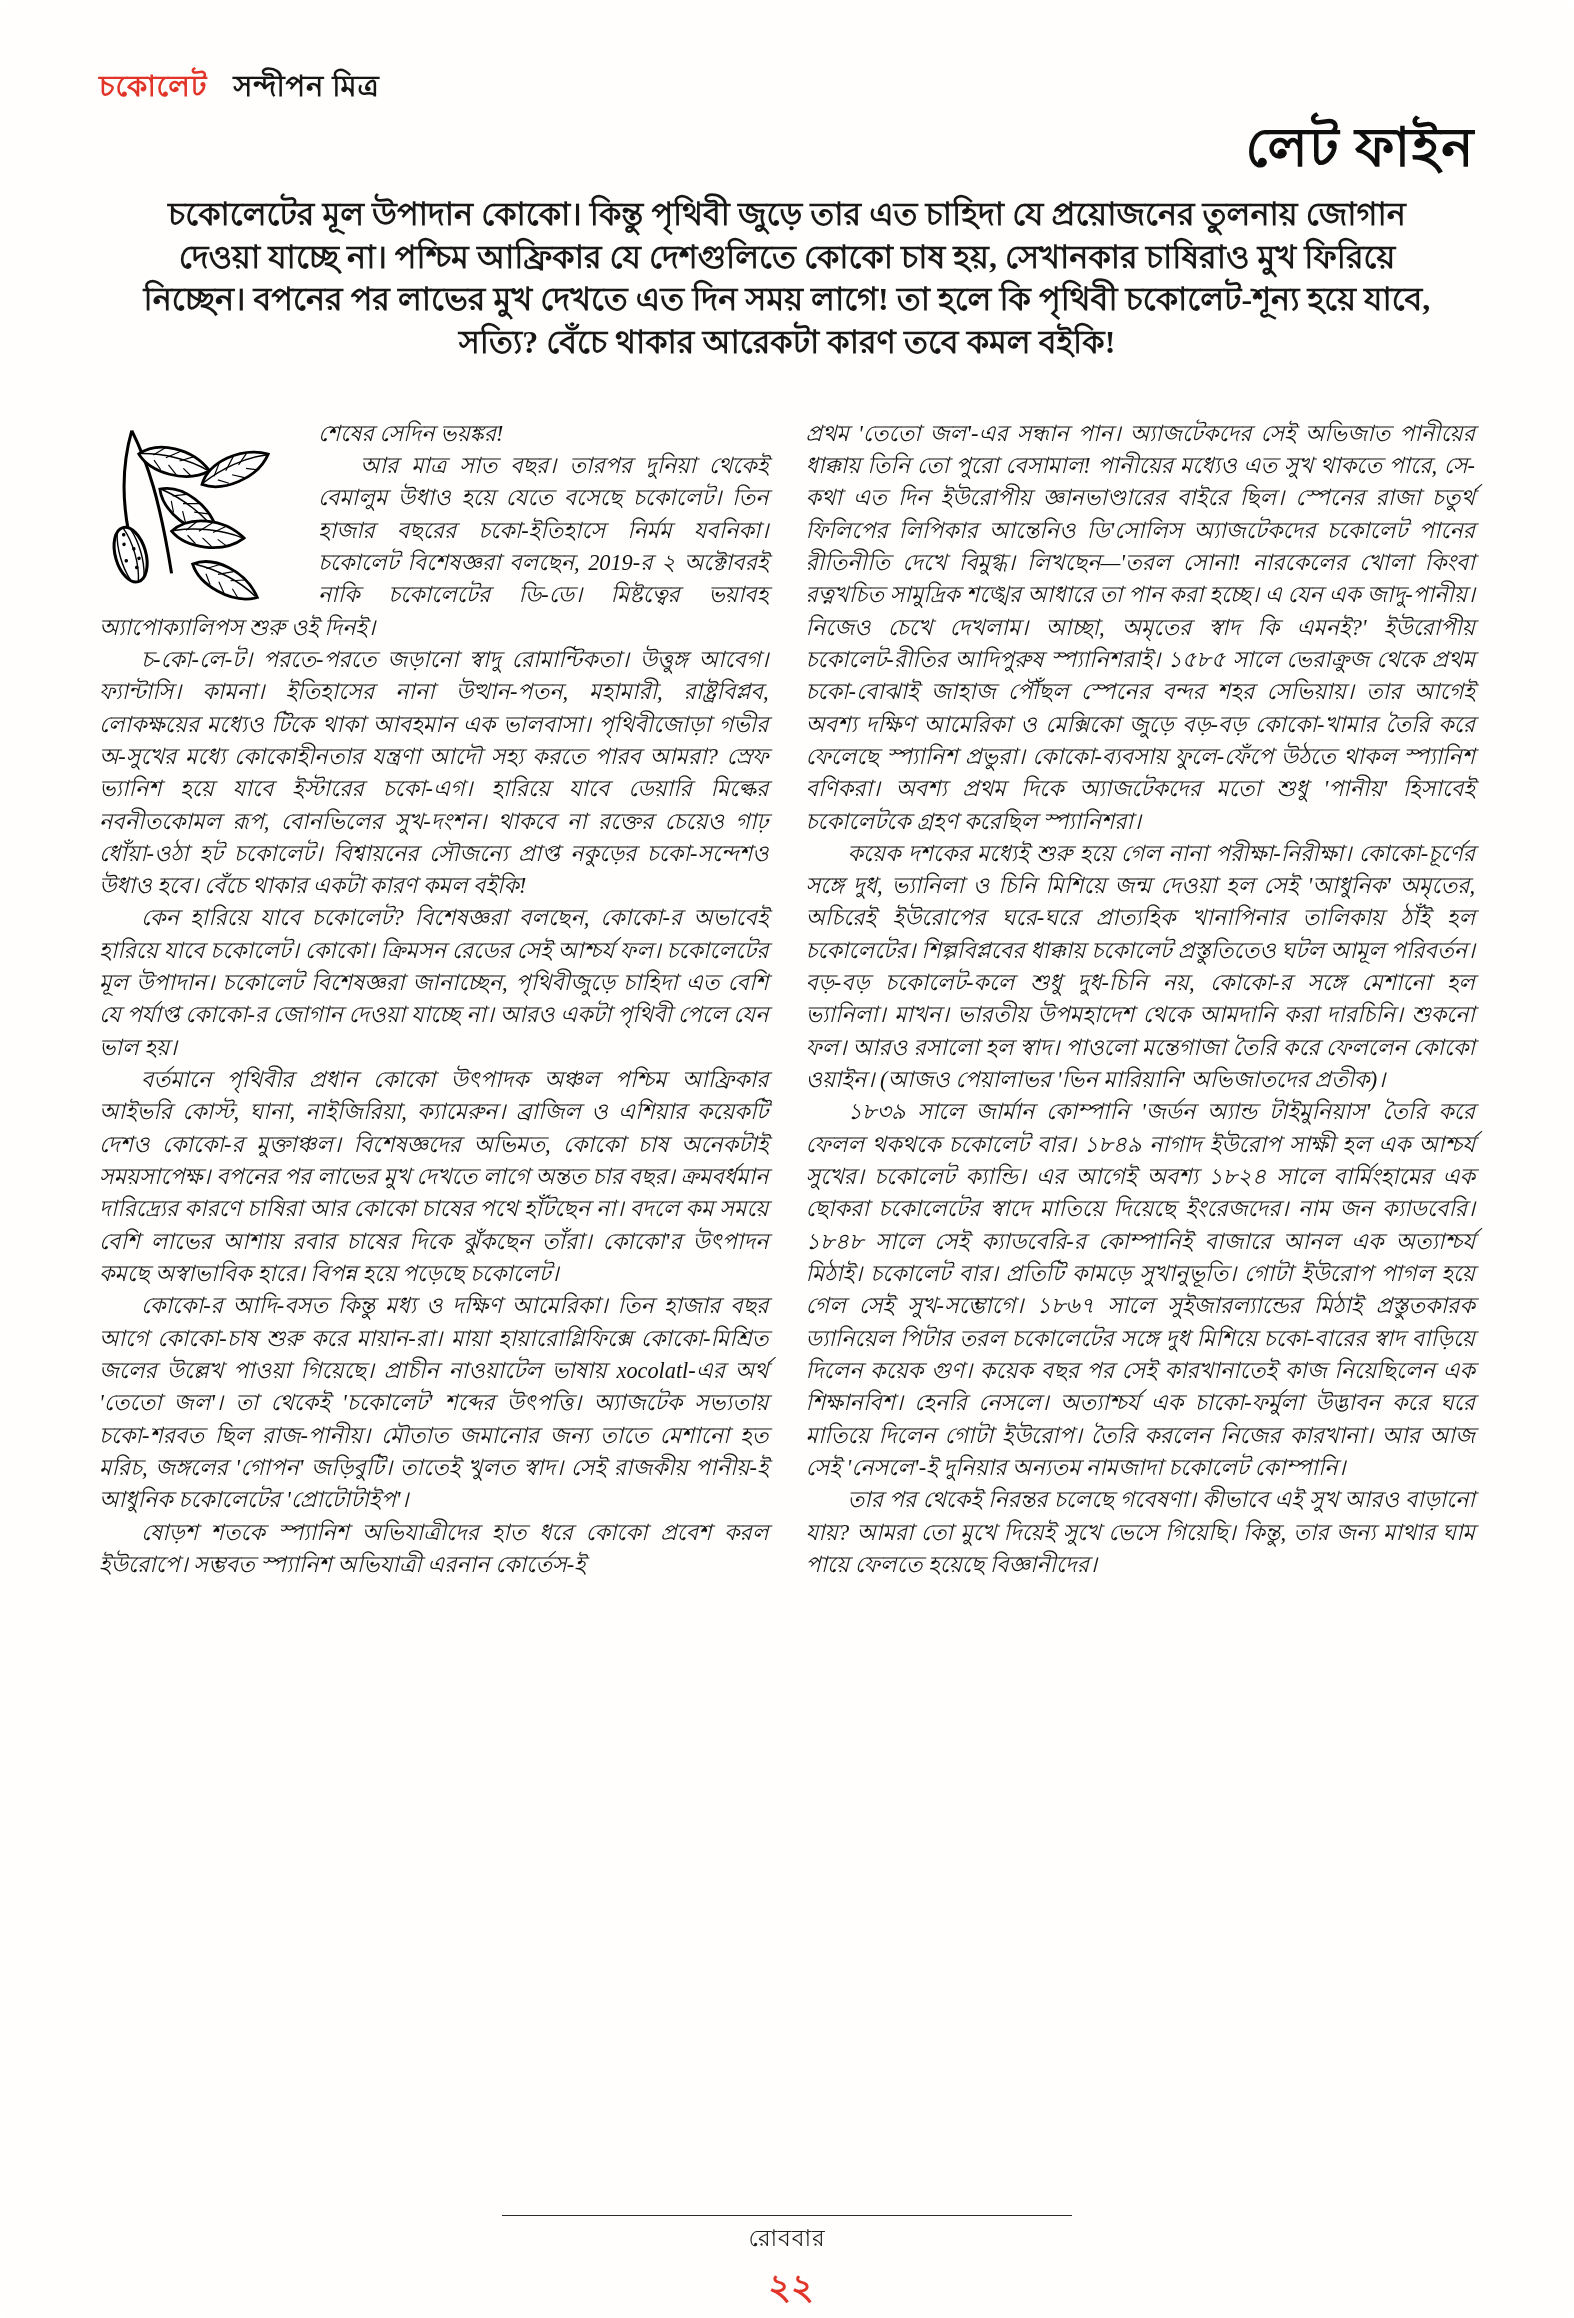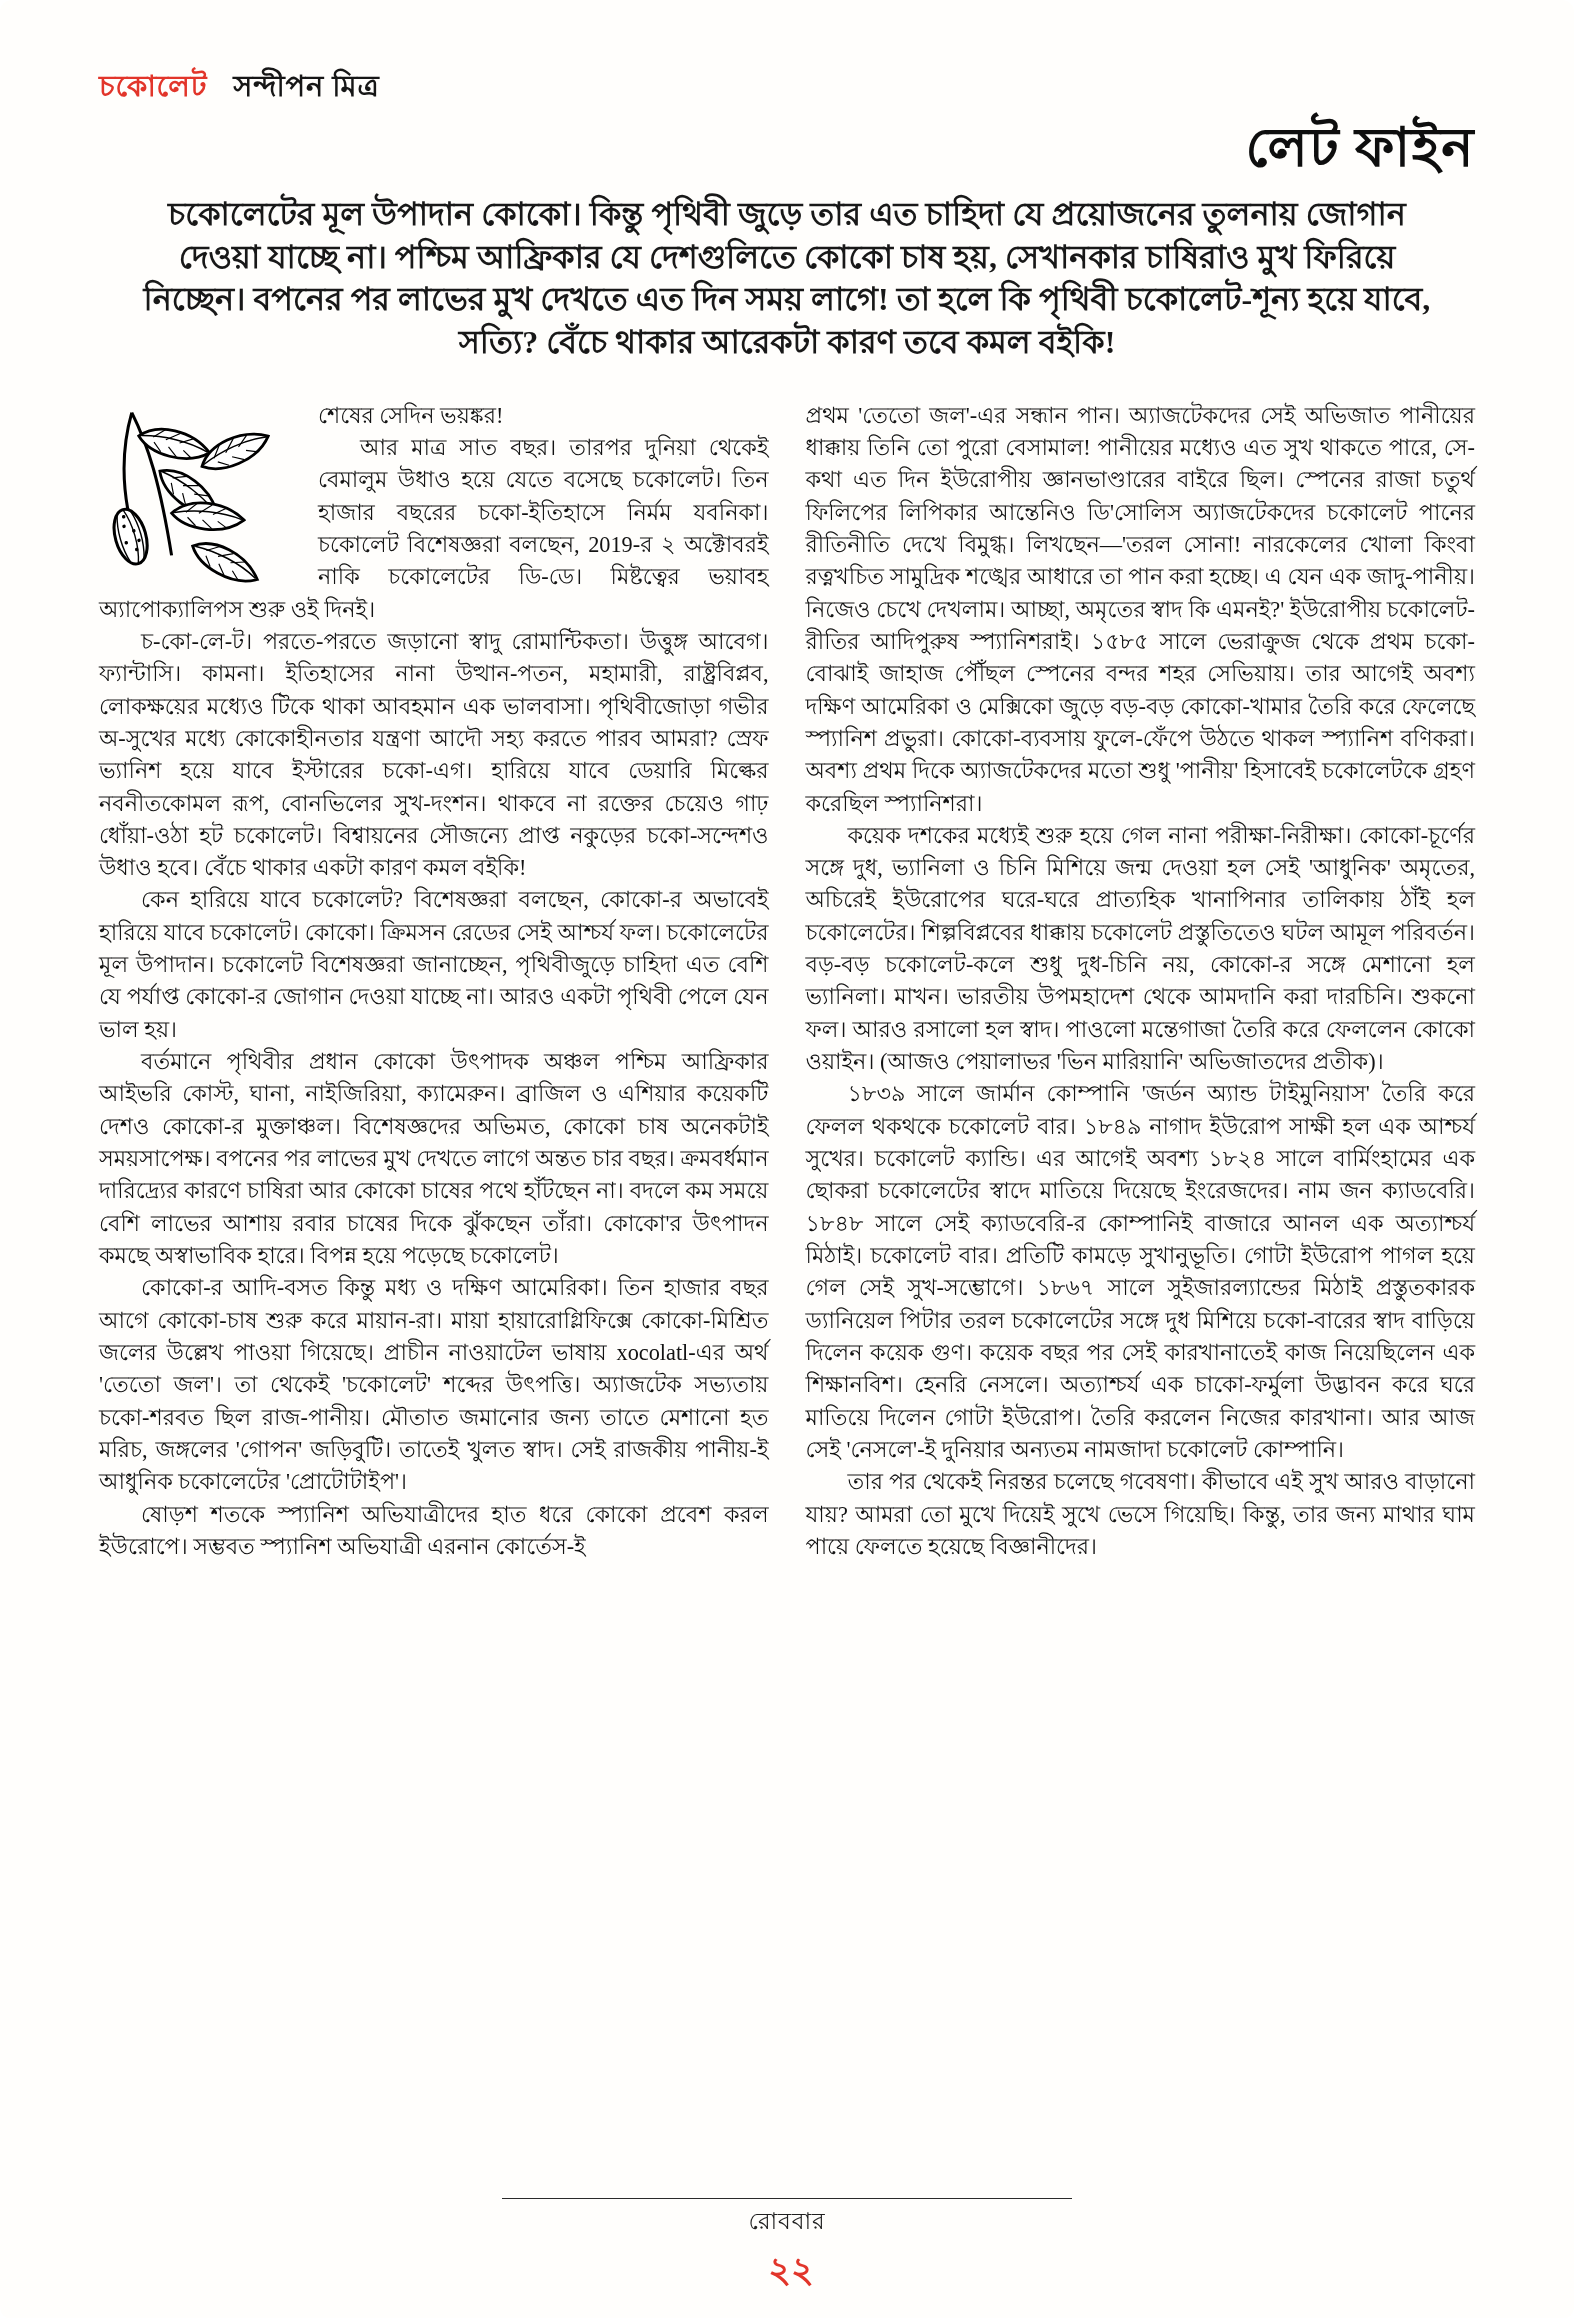--- a/index.html
+++ b/index.html
@@ -42,21 +42,22 @@
     text-align: center;
     font-size: 32px;
     line-height: 1.33;
     font-weight: bold;
     color: #181818;
   }
   
   .columns {
     display: flex;
     gap: 37px;
-    margin-top: 36px;
+    margin-top: 54px;
+    font-style: italic;
   }
   .col {
     flex: 1 1 0;
     font-size: 22.3px;
     line-height: 1.45;
     text-align: justify;
     color: #131313;
   }
   .col p { text-indent: 42px; }
   .col p.noindent { text-indent: 0; }
@@ -65,21 +66,21 @@
     width: 199px;
     height: 183px;
     margin: 3.1px 20px 6.2px 0;
   }
   .illustration svg { width: 100%; height: 100%; }
   
   .footer {
     position: absolute;
     left: 0;
     right: 0;
-    bottom: 17px;
+    bottom: 0;
     text-align: center;
   }
   .footer-rule {
     width: 570px;
     margin: 0 auto 3.1px auto;
     border-top: 1.5px solid #2a2a2a;
   }
   .footer-label {
     font-size: 23px;
     color: #1f1f1f;

